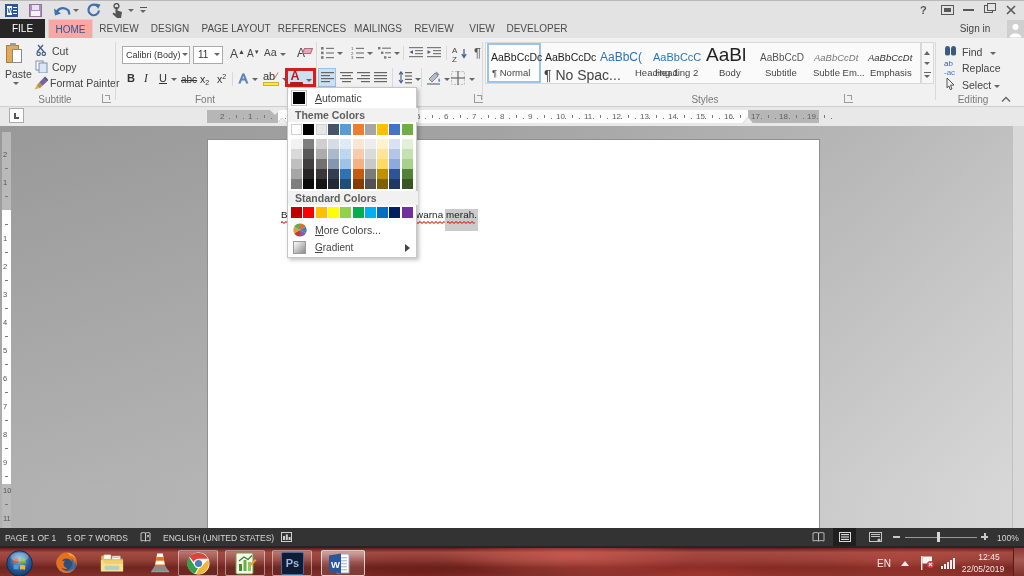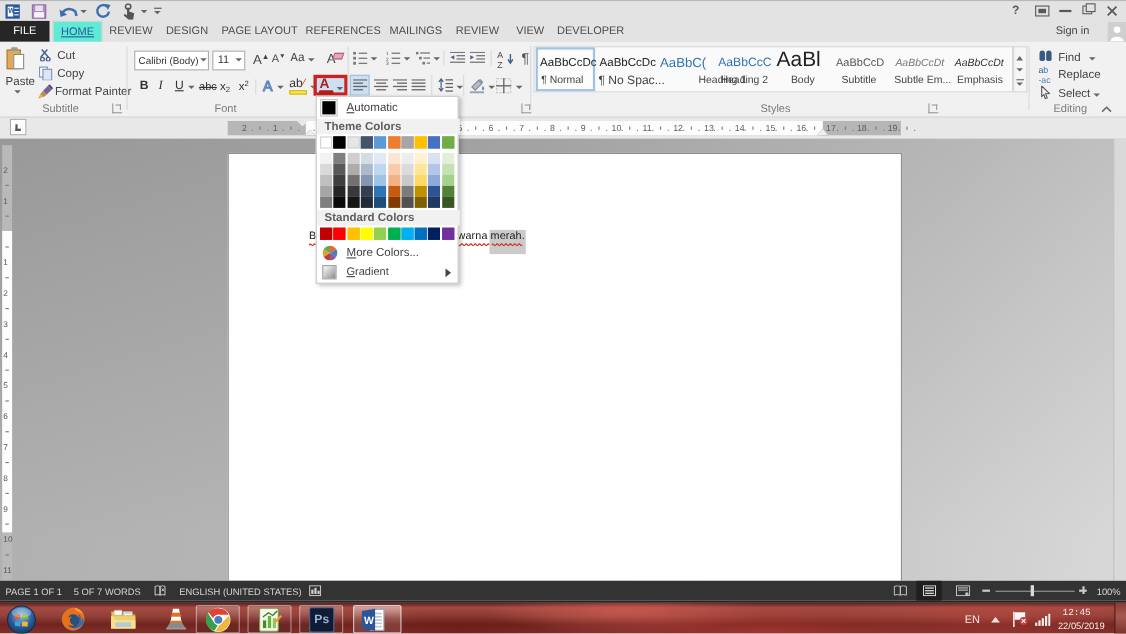--- a/index.html
+++ b/index.html
@@ -10,21 +10,21 @@
 
 
 #titlebar { position:absolute; left:0; top:0; width:1024px; height:19px; background:#e3e3e3; border-top:1px solid #b9b9b9; }
 #title { position:absolute; left:0; right:0; top:3px; text-align:center; font-size:11px; color:#404040; }
 .winctl { position:absolute; top:2px; font-size:12px; color:#585858; }
 
 
 #tabrow { position:absolute; left:0; top:19px; width:1024px; height:19px; background:#e3e3e3; }
 .tab { position:absolute; top:0; height:19px; line-height:19px; font-size:10px; color:#4c4c4c; text-align:center; }
 #tab-file { background:#262626; color:#fff; }
-#tab-home { background:#5eead4; color:#2b579a; border:1px solid #d4d4d4; border-bottom:none;text-decoration:underline; }
+#tab-home { background:#fca5a5; color:#2b579a; border:1px solid #d4d4d4; border-bottom:none; }
 
 
 #ribbon { position:absolute; left:0; top:38px; width:1024px; height:69px; background:#f1f1f1; border-bottom:1px solid #cecece; }
 .gsep { position:absolute; top:4px; height:58px; width:1px; background:#d9d9d9; }
 .glabel { position:absolute; top:56px; font-size:10px; color:#7a7a7a; text-align:center; }
 .launcher { position:absolute; top:56px; width:9px; height:9px; border-left:1px solid #9a9a9a; border-bottom:1px solid #9a9a9a; }
 .launcher:after { content:""; position:absolute; left:2px; bottom:2px; width:4px; height:4px; border-right:1px solid #9a9a9a; border-top:1px solid #9a9a9a; }
 .rbtxt { position:absolute; font-size:10.5px; color:#444; white-space:nowrap; }
 .dar { display:inline-block; width:0; height:0; border-left:3px solid transparent; border-right:3px solid transparent; border-top:3.5px solid #666; vertical-align:middle; }
 .combo { position:absolute; background:#fff; border:1px solid #ababab; font-size:10px; color:#333; white-space:nowrap; overflow:hidden; }
@@ -286,21 +286,21 @@
         <rect x="6.4" y="0" width="1.2" height="14" fill="#666"></rect>
     </svg>
     <div class="dar abs" style="left:469px; top:40px;"></div>
     <div class="gsep" style="left:482px;"></div>
 
     <div class="abs" style="left:485px; top:4px; width:436px; height:42px; background:#fafafa; border:1px solid #d8d8d8;"></div>
     <div class="abs" style="left:487px; top:5px; width:54px; height:40px; background:#fdfdfd; border:2px solid #9dc3e6;"></div>
     <div class="rbtxt" style="left:491px; top:13px; font-size:10.5px; color:#222;">AaBbCcDc</div>
     <div class="rbtxt" style="left:492px; top:29px; font-size:9.5px; color:#444;">¶ Normal</div>
     <div class="rbtxt" style="left:545px; top:13px; font-size:10.5px; color:#222;">AaBbCcDc</div>
-    <div class="rbtxt" style="left:544px; top:29px; font-size:11px; color:#444;">¶ No Spac...</div>
+    <div class="rbtxt" style="left:544px; top:29px; font-size:14px; color:#444;">¶ No Spac...</div>
     <div class="rbtxt" style="left:600px; top:12px; font-size:12px; color:#2e74b5;">AaBbC(</div>
     <div class="rbtxt" style="left:601px; top:29px; font-size:9.5px; color:#444;padding-left:34px;">Heading 1</div>
     <div class="rbtxt" style="left:653px; top:13px; font-size:11px; color:#2e74b5;">AaBbCcC</div>
     <div class="rbtxt" style="left:655px; top:29px; font-size:9.5px; color:#444;">Heading 2</div>
     <div class="rbtxt" style="left:706px; top:6px; font-size:19px; color:#222;">AaBl</div>
     <div class="rbtxt" style="left:719px; top:29px; font-size:9.5px; color:#444;">Body</div>
     <div class="rbtxt" style="left:760px; top:14px; font-size:10px; color:#555;">AaBbCcD</div>
     <div class="rbtxt" style="left:765px; top:29px; font-size:9.5px; color:#444;">Subtitle</div>
     <div class="rbtxt" style="left:814px; top:14px; font-size:9.5px; font-style:italic; color:#777;">AaBbCcDt</div>
     <div class="rbtxt" style="left:813px; top:29px; font-size:9.5px; color:#444;">Subtle Em...</div>
@@ -703,18 +703,18 @@
       <circle cx="10.5" cy="8.5" r="3.6" fill="#d03a3a"></circle>
       <path d="M8.8 6.8 L12.2 10.2 M12.2 6.8 L8.8 10.2" stroke="#fff" stroke-width="1.1"></path>
     </svg>
     <svg class="abs" style="left:941px; top:9px;" width="14" height="12" viewBox="0 0 14 12">
       <rect x="0" y="9" width="2" height="3" fill="#f0f0f0"></rect>
       <rect x="3" y="7" width="2" height="5" fill="#f0f0f0"></rect>
       <rect x="6" y="5" width="2" height="7" fill="#f0f0f0"></rect>
       <rect x="9" y="3" width="2" height="9" fill="#f0f0f0"></rect>
       <rect x="12" y="1" width="2" height="11" fill="#f0f0f0"></rect>
     </svg>
-    <div class="tray" style="left:966px; top:4px; width:46px; font-family:Liberation Mono, monospace;">12:45</div>
+    <div class="tray" style="left:966px; top:4px; width:46px; text-align:center;">12:45</div>
     <div class="tray" style="left:954px; top:16px; width:58px; text-align:center;">22/05/2019</div>
     <div class="abs" style="left:1013px; top:0px; width:11px; height:30px; background:linear-gradient(180deg,#8a3a35,#a55a50 40%,#7a2d29); border-left:1px solid #5a1a18;"></div>
   </div>
 
 </div>
 
 </body></html>

